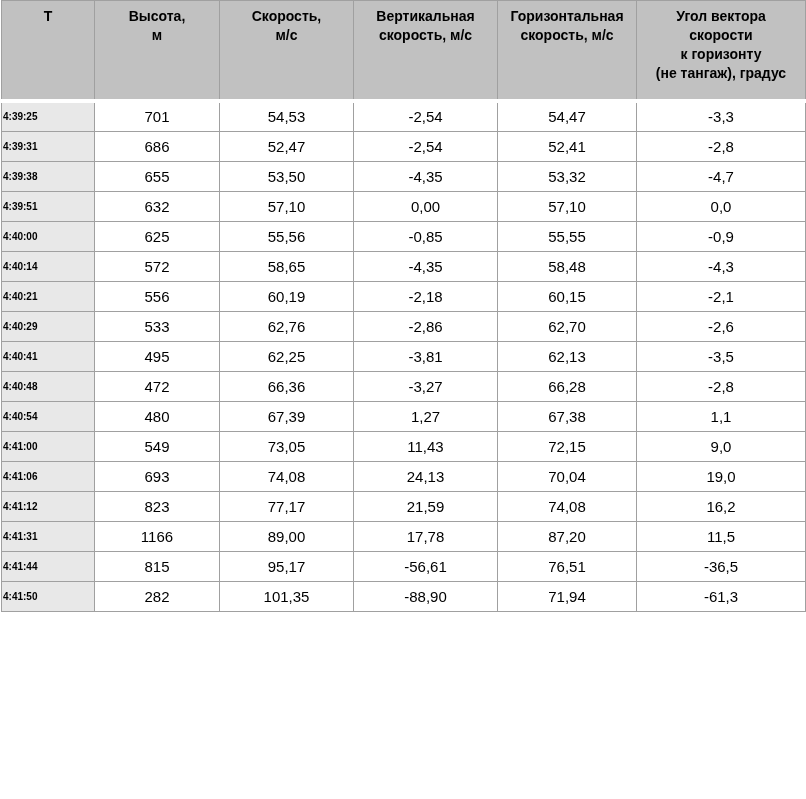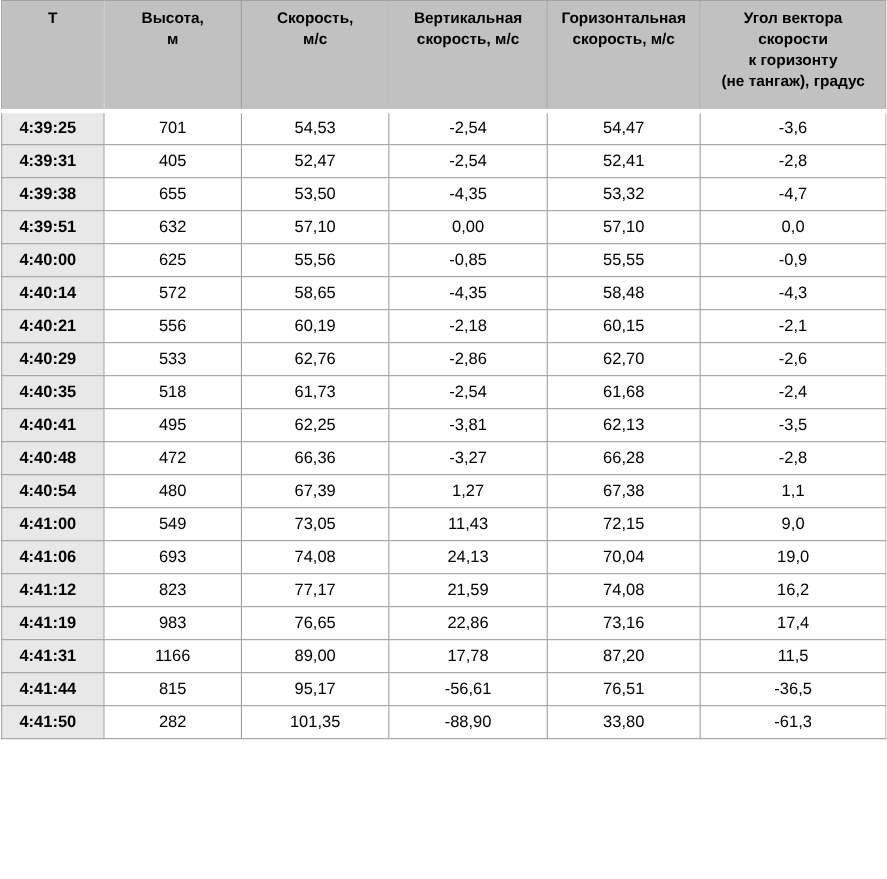--- a/index.html
+++ b/index.html
@@ -42,23 +42,23 @@
     font-weight: bold;
     line-height: 19px;
     white-space: pre-line;
     border-bottom: 4px solid #ffffff;
   }
   tbody tr {
     height: 30px;
   }
   tbody th.time-cell {
     background: #e8e8e8;
-    text-align: center;
+    text-align: left;
     padding-right: 10px;
-    font-size: 15px;
+    font-size: 10px;
     font-weight: bold;
   }
   tbody td.value-cell {
     background: #ffffff;
     text-align: center;
     font-size: 15px;
     font-weight: normal;
     padding: 0 4px;
   }
 </style>
@@ -92,25 +92,25 @@
 (не тангаж), градус</th>
       </tr>
     </thead>
     <tbody>
         <tr>
           <th class="time-cell">4:39:25</th>
           <td class="value-cell">701</td>
           <td class="value-cell">54,53</td>
           <td class="value-cell">-2,54</td>
           <td class="value-cell">54,47</td>
-          <td class="value-cell">-3,6</td>
+          <td class="value-cell">-3,3</td>
         </tr>
         <tr>
           <th class="time-cell">4:39:31</th>
-          <td class="value-cell">405</td>
+          <td class="value-cell">686</td>
           <td class="value-cell">52,47</td>
           <td class="value-cell">-2,54</td>
           <td class="value-cell">52,41</td>
           <td class="value-cell">-2,8</td>
         </tr>
         <tr>
           <th class="time-cell">4:39:38</th>
           <td class="value-cell">655</td>
           <td class="value-cell">53,50</td>
           <td class="value-cell">-4,35</td>
@@ -151,28 +151,20 @@
         </tr>
         <tr>
           <th class="time-cell">4:40:29</th>
           <td class="value-cell">533</td>
           <td class="value-cell">62,76</td>
           <td class="value-cell">-2,86</td>
           <td class="value-cell">62,70</td>
           <td class="value-cell">-2,6</td>
         </tr>
         <tr>
-          <th class="time-cell">4:40:35</th>
-          <td class="value-cell">518</td>
-          <td class="value-cell">61,73</td>
-          <td class="value-cell">-2,54</td>
-          <td class="value-cell">61,68</td>
-          <td class="value-cell">-2,4</td>
-        </tr>
-        <tr>
           <th class="time-cell">4:40:41</th>
           <td class="value-cell">495</td>
           <td class="value-cell">62,25</td>
           <td class="value-cell">-3,81</td>
           <td class="value-cell">62,13</td>
           <td class="value-cell">-3,5</td>
         </tr>
         <tr>
           <th class="time-cell">4:40:48</th>
           <td class="value-cell">472</td>
@@ -207,46 +199,38 @@
         </tr>
         <tr>
           <th class="time-cell">4:41:12</th>
           <td class="value-cell">823</td>
           <td class="value-cell">77,17</td>
           <td class="value-cell">21,59</td>
           <td class="value-cell">74,08</td>
           <td class="value-cell">16,2</td>
         </tr>
         <tr>
-          <th class="time-cell">4:41:19</th>
-          <td class="value-cell">983</td>
-          <td class="value-cell">76,65</td>
-          <td class="value-cell">22,86</td>
-          <td class="value-cell">73,16</td>
-          <td class="value-cell">17,4</td>
-        </tr>
-        <tr>
           <th class="time-cell">4:41:31</th>
           <td class="value-cell">1166</td>
           <td class="value-cell">89,00</td>
           <td class="value-cell">17,78</td>
           <td class="value-cell">87,20</td>
           <td class="value-cell">11,5</td>
         </tr>
         <tr>
           <th class="time-cell">4:41:44</th>
           <td class="value-cell">815</td>
           <td class="value-cell">95,17</td>
           <td class="value-cell">-56,61</td>
           <td class="value-cell">76,51</td>
           <td class="value-cell">-36,5</td>
         </tr>
         <tr>
           <th class="time-cell">4:41:50</th>
           <td class="value-cell">282</td>
           <td class="value-cell">101,35</td>
           <td class="value-cell">-88,90</td>
-          <td class="value-cell">33,80</td>
+          <td class="value-cell">71,94</td>
           <td class="value-cell">-61,3</td>
         </tr>
       </tbody>
   </table>
 </div>
 
 </body></html>

